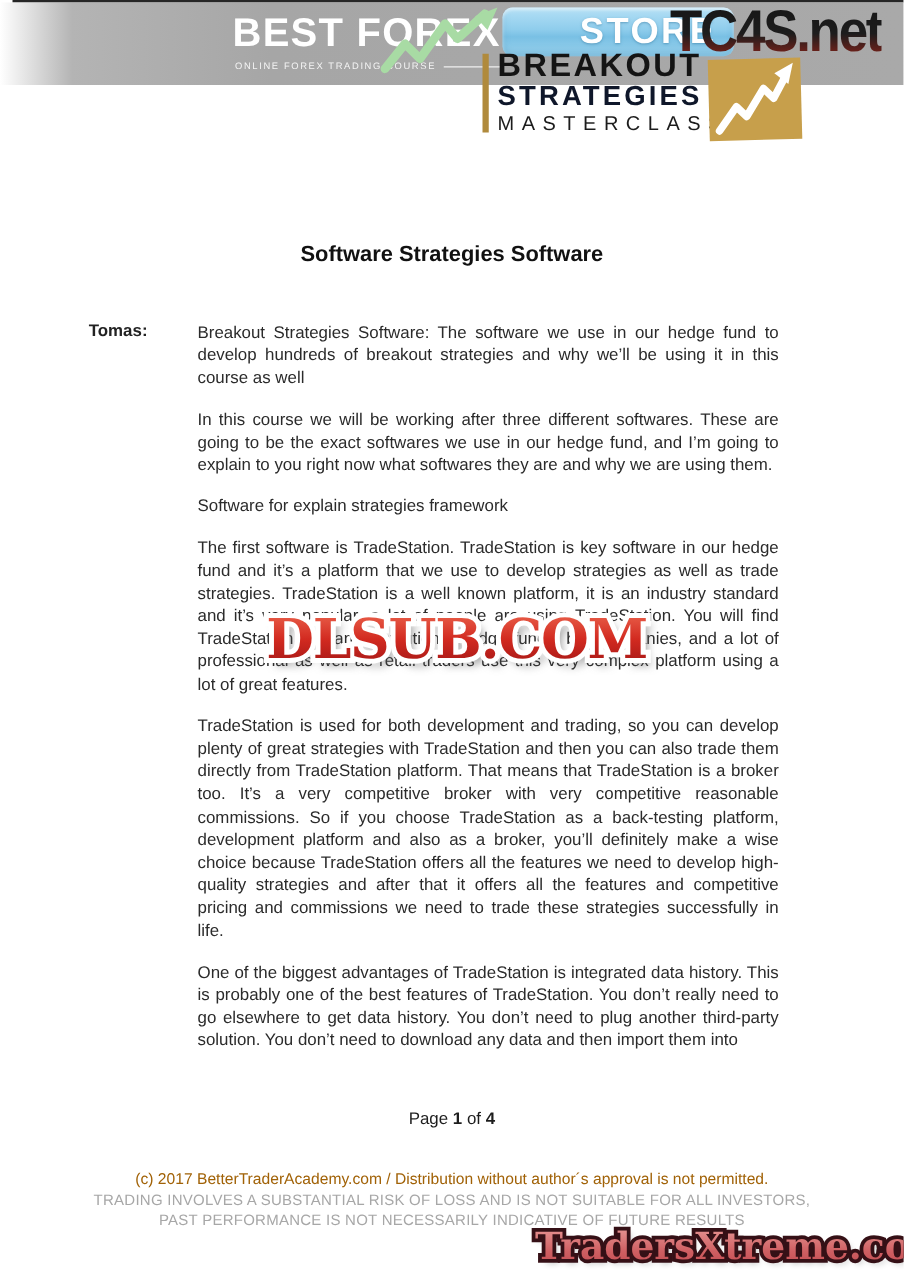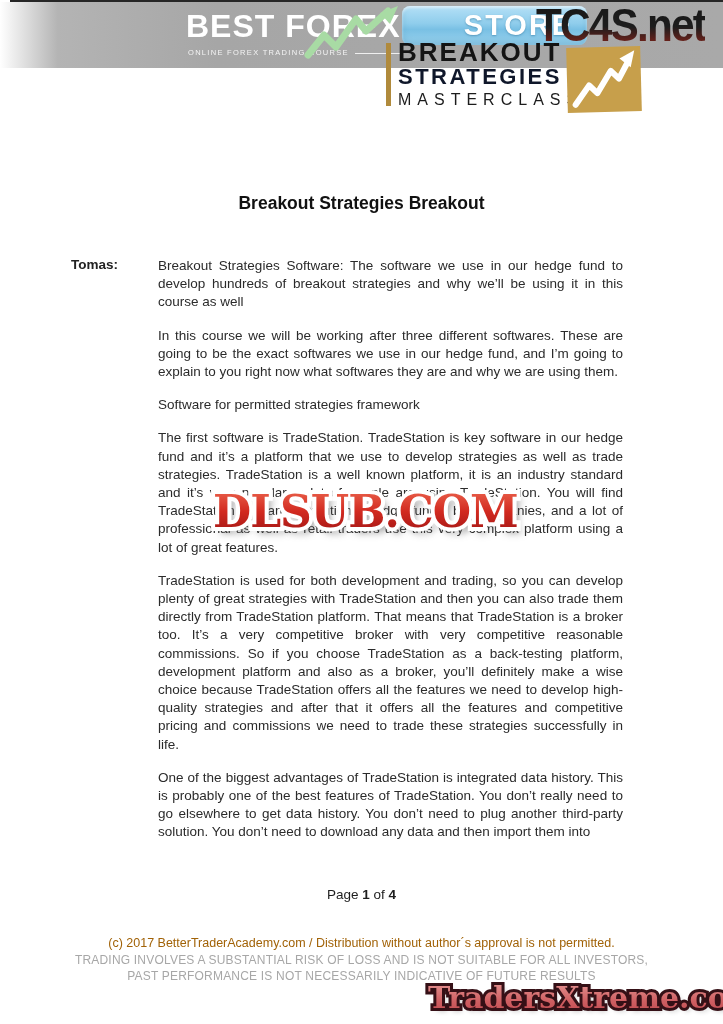--- a/index.html
+++ b/index.html
@@ -99,28 +99,28 @@
   <div class="program-l1">BREAKOUT</div>
   <div class="program-l2">STRATEGIES</div>
   <div class="program-l3">MASTERCLASS</div>
   <div class="gold-square">
     <svg viewBox="0 0 74 65" width="74" height="65">
       <polyline points="8,57 22,38 30,46 44,24 52,32 61,16" fill="none" stroke="#ffffff" stroke-width="6" stroke-linecap="round" stroke-linejoin="round"></polyline>
       <polygon points="53,12 68,4 64,21" fill="#ffffff"></polygon>
     </svg>
   </div>
 
-  <div class="title2">Breakout Strategies Breakout</div>
+  <div class="title2">Software Strategies Software</div>
 
   <div class="transcript">
     <div class="speaker">Tomas:</div>
     <div class="paras">
       <p>Breakout Strategies Software: The software we use in our hedge fund to develop hundreds of breakout strategies and why we’ll be using it in this course as well</p>
       <p>In this course we will be working after three different softwares. These are going to be the exact softwares we use in our hedge fund, and I’m going to explain to you right now what softwares they are and why we are using them.</p>
-      <p>Software for permitted strategies framework</p>
+      <p>Software for explain strategies framework</p>
       <p>The first software is TradeStation. TradeStation is key software in our hedge fund and it’s a platform that we use to develop strategies as well as trade strategies. TradeStation is a well known platform, it is an industry standard and it’s very popular, a lot of people are using TradeStation. You will find TradeStation in many institutions, hedge funds, big companies, and a lot of professional as well as retail traders use this very complex platform using a lot of great features.</p>
       <p>TradeStation is used for both development and trading, so you can develop plenty of great strategies with TradeStation and then you can also trade them directly from TradeStation platform. That means that TradeStation is a broker too. It’s a very competitive broker with very competitive reasonable commissions. So if you choose TradeStation as a back-testing platform, development platform and also as a broker, you’ll definitely make a wise choice because TradeStation offers all the features we need to develop high-quality strategies and after that it offers all the features and competitive pricing and commissions we need to trade these strategies successfully in life.</p>
       <p>One of the biggest advantages of TradeStation is integrated data history. This is probably one of the best features of TradeStation. You don’t really need to go elsewhere to get data history. You don’t need to plug another third-party solution. You don’t need to download any data and then import them into</p>
     </div>
   </div>
 
   <div class="wm-center">
     <span class="wm-outline">DLSUB.COM</span>
     <span class="wm-fill">DLSUB.COM</span>
   </div>

